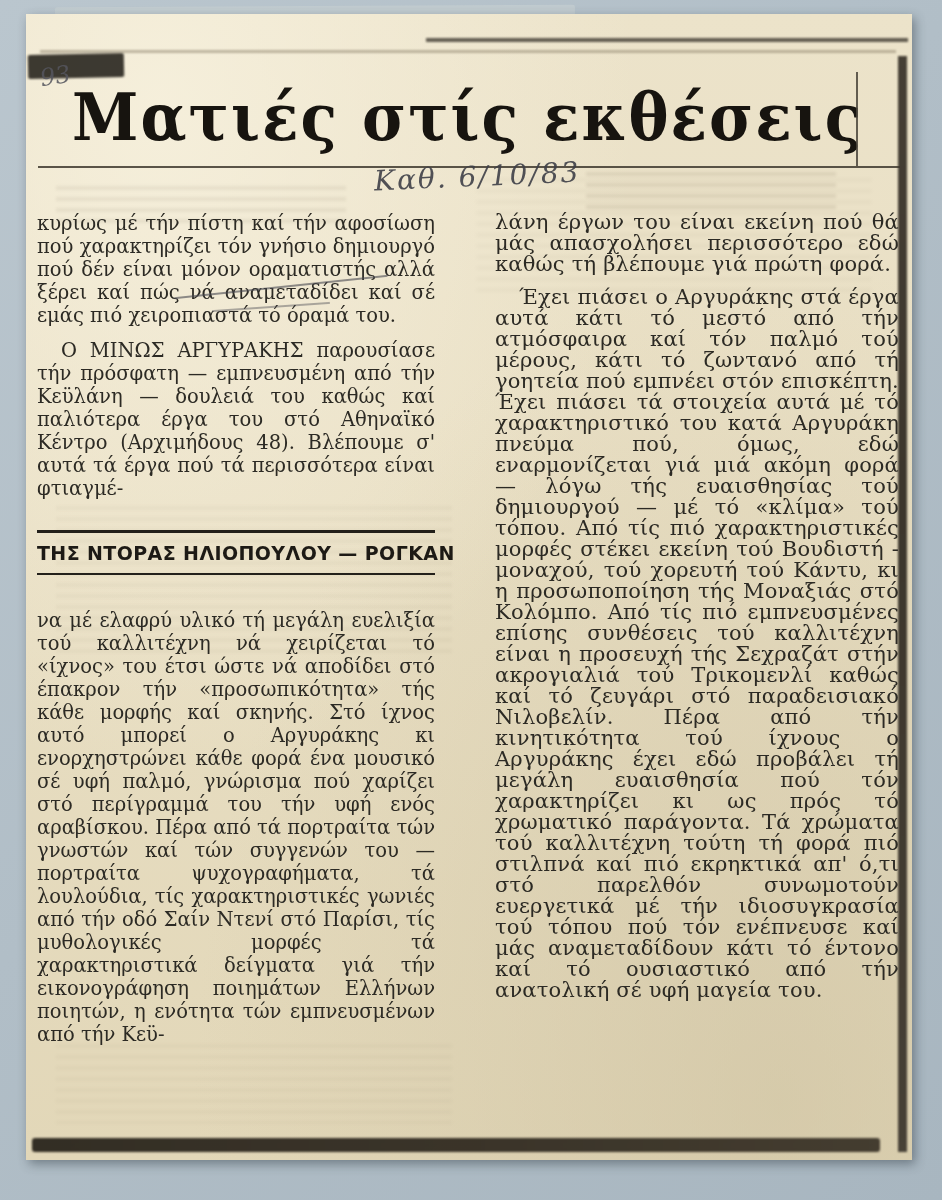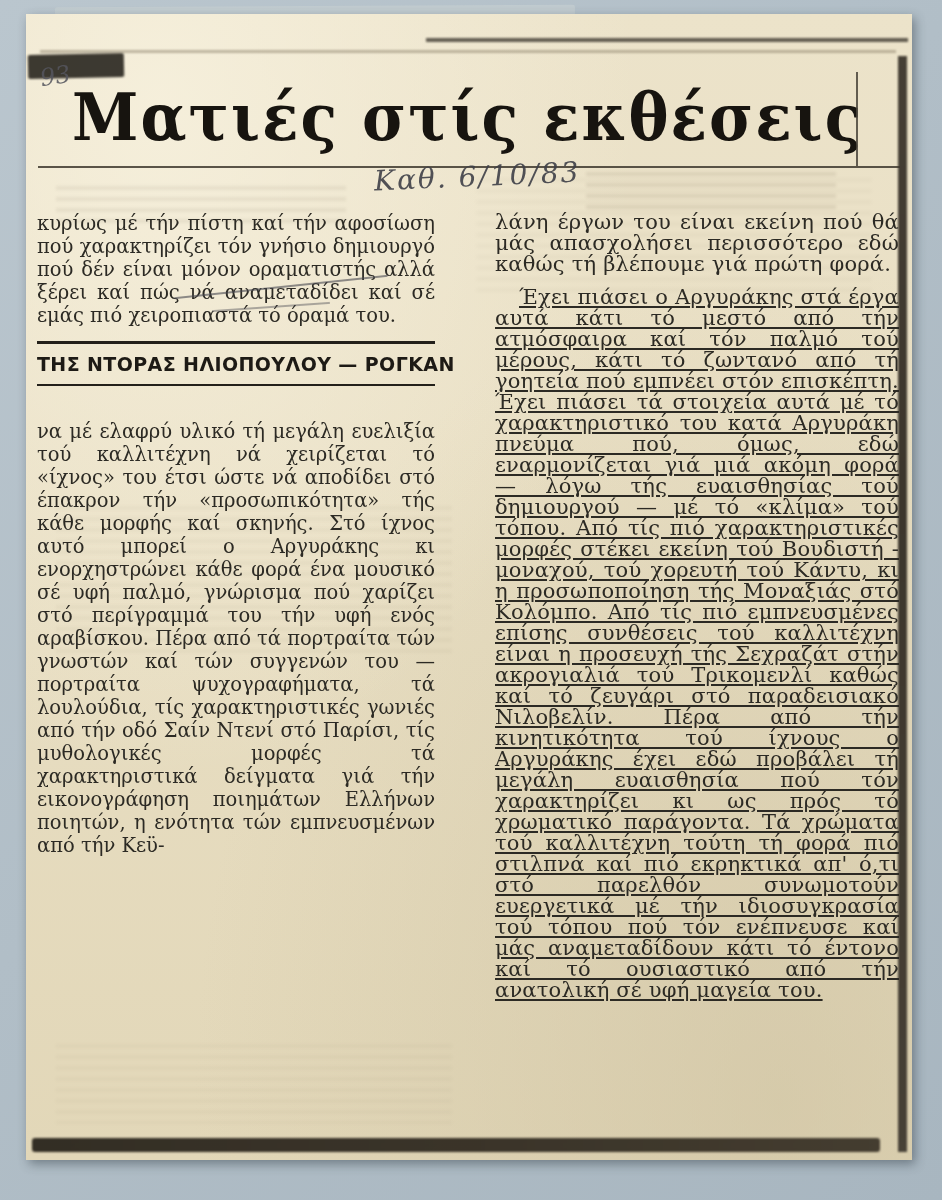--- a/index.html
+++ b/index.html
@@ -42,24 +42,24 @@
   .hand { position: absolute; font-family: "DejaVu Serif", serif; font-style: italic; z-index: 6; }
   .hand-number { left: 14px; top: 48px; font-size: 24px; color: #55565e; transform: rotate(-9deg); opacity: .85; }
   .hand-date { left: 348px; top: 146px; font-size: 28px; color: #3f4048; letter-spacing: 2px; transform: rotate(-2.5deg); opacity: .9; }
 
   
   .col { position: absolute; top: 198px; text-align: justify; color: #2c2a24; z-index: 3; }
   .col p { margin: 0 0 12px 0; }
   .col p:last-child { margin-bottom: 0; }
   .col-left { left: 11px; width: 398px; font-size: 19.5px; line-height: 23px; }
   .col-right { left: 469px; width: 404px; font-size: 21px; line-height: 21px; letter-spacing: .2px; }
-  .indent { text-indent: 24px; text-decoration: underline; }
+  .indent { text-indent: 24px; }
 
   
-  .byline-block { margin: 14px 0 34px 0; }
+  .byline-block { margin: 30px 0 34px 0; }
   .rule-thick { height: 3px; background: #23201a; }
   .rule-thin { height: 2px; background: #23201a; }
   .byline {
     font-family: "DejaVu Sans", sans-serif; font-weight: bold;
     font-size: 19px; letter-spacing: .4px; color: #1d1a15;
     padding: 9px 0 8px 0; white-space: nowrap;
   }
 
   
   .smudge {
@@ -103,20 +103,21 @@
 
     <h1 class="title">Ματιές στίς εκθέσεις</h1>
     <div class="title-vrule"></div>
     <div class="masthead-rule"></div>
 
     <div class="pencil pencil-1"></div>
     <div class="pencil pencil-2"></div>
 
     <div class="col col-left">
       <p>κυρίως μέ τήν πίστη καί τήν αφοσίωση πού χαρακτηρίζει τόν γνήσιο δημιουργό πού δέν είναι μόνον οραματιστής αλλά ξέρει καί πώς νά αναμεταδίδει καί σέ εμάς πιό χειροπιαστά τό όραμά του.</p>
+      <p class="indent">Ο ΜΙΝΩΣ ΑΡΓΥΡΑΚΗΣ παρουσίασε τήν πρόσφατη — εμπνευσμένη από τήν Κεϋλάνη — δουλειά του καθώς καί παλιότερα έργα του στό Αθηναϊκό Κέντρο (Αρχιμήδους 48). Βλέπουμε σ' αυτά τά έργα πού τά περισσότερα είναι φτιαγμέ-</p>
       <div class="byline-block">
         <div class="rule-thick"></div>
         <div class="byline">ΤΗΣ ΝΤΟΡΑΣ ΗΛΙΟΠΟΥΛΟΥ — ΡΟΓΚΑΝ</div>
         <div class="rule-thin"></div>
       </div>
       <p>να μέ ελαφρύ υλικό τή μεγάλη ευελιξία τού καλλιτέχνη νά χειρίζεται τό «ίχνος» του έτσι ώστε νά αποδίδει στό έπακρον τήν «προσωπικότητα» τής κάθε μορφής καί σκηνής. Στό ίχνος αυτό μπορεί ο Αργυράκης κι ενορχηστρώνει κάθε φορά ένα μουσικό σέ υφή παλμό, γνώρισμα πού χαρίζει στό περίγραμμά του τήν υφή ενός αραβίσκου. Πέρα από τά πορτραίτα τών γνωστών καί τών συγγενών του — πορτραίτα ψυχογραφήματα, τά λουλούδια, τίς χαρακτηριστικές γωνιές από τήν οδό Σαίν Ντενί στό Παρίσι, τίς μυθολογικές μορφές τά χαρακτηριστικά δείγματα γιά τήν εικονογράφηση ποιημάτων Ελλήνων ποιητών, η ενότητα τών εμπνευσμένων από τήν Κεϋ-</p>
     </div>
 
     <div class="col col-right">
       <p>λάνη έργων του είναι εκείνη πού θά μάς απασχολήσει περισσότερο εδώ καθώς τή βλέπουμε γιά πρώτη φορά.</p>

